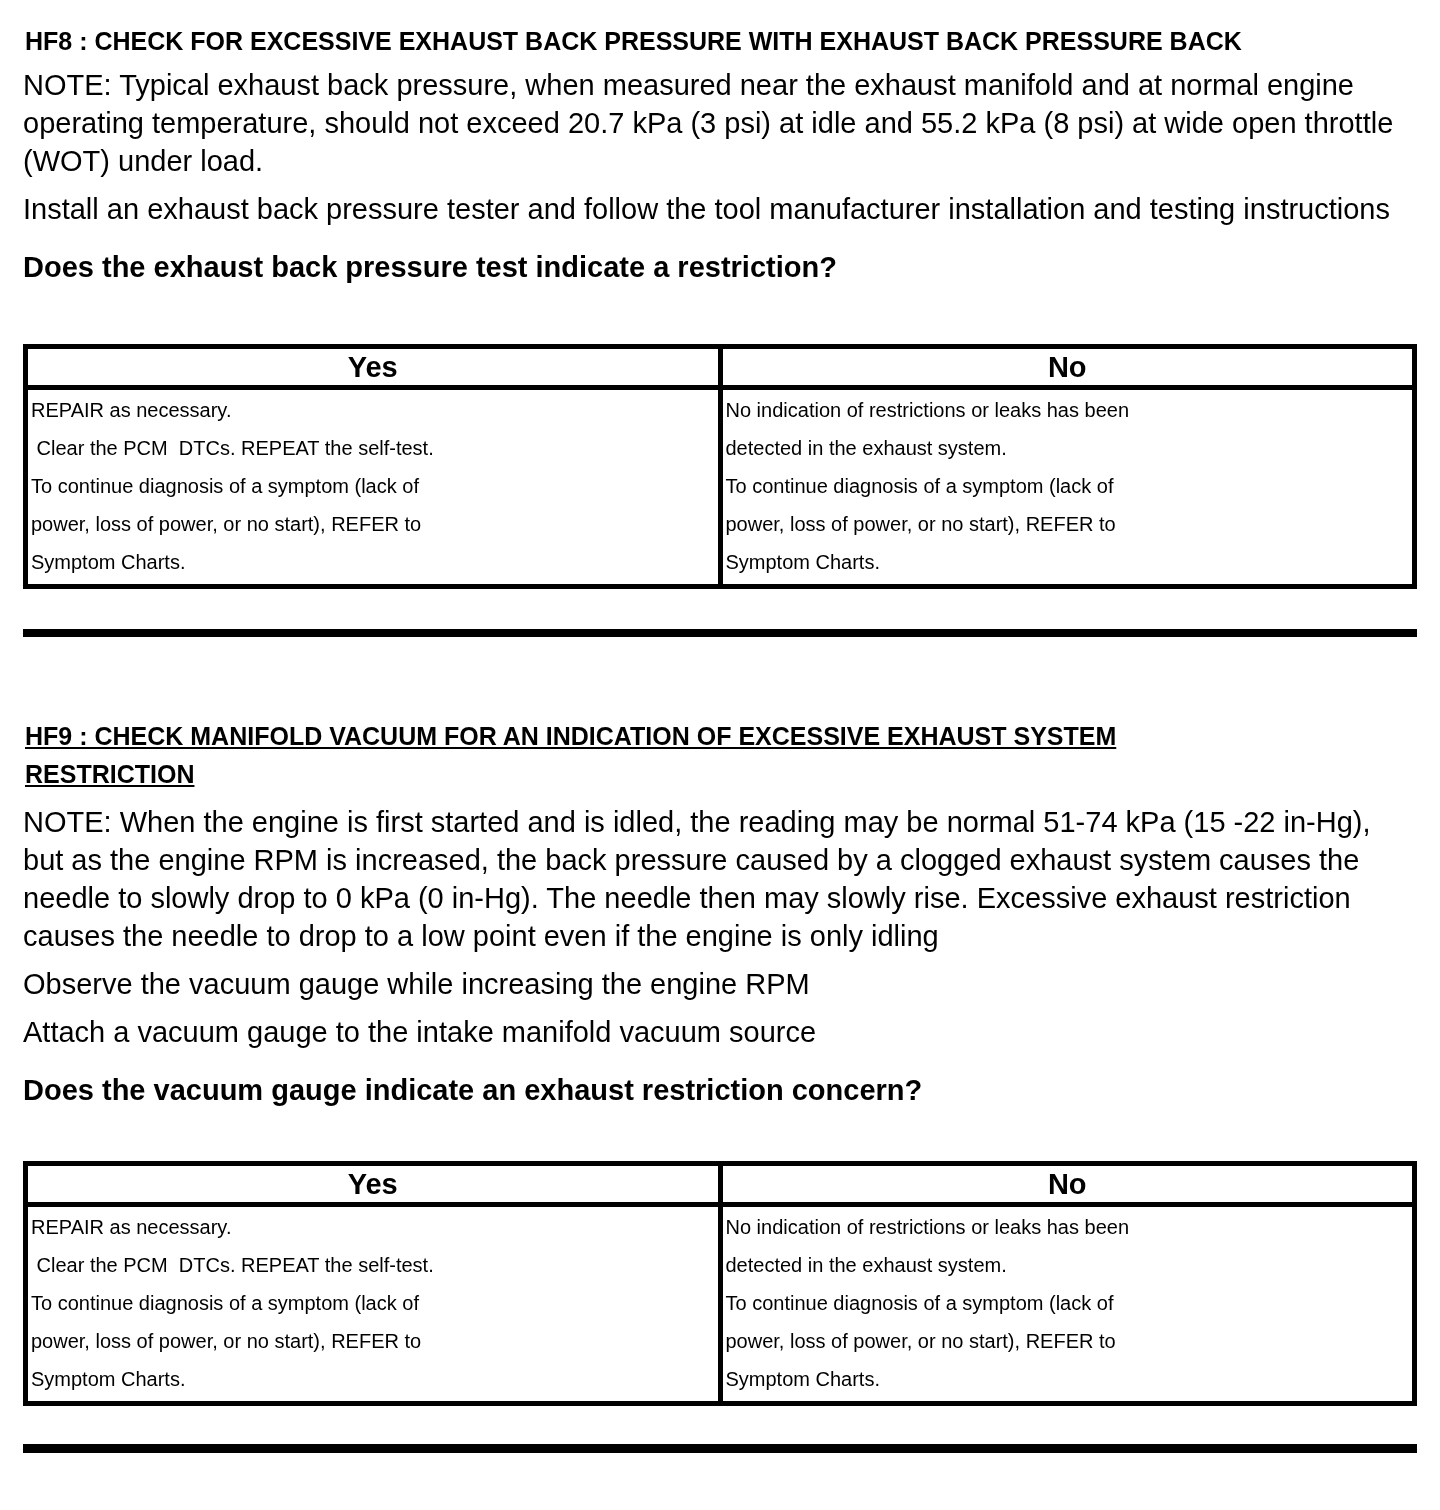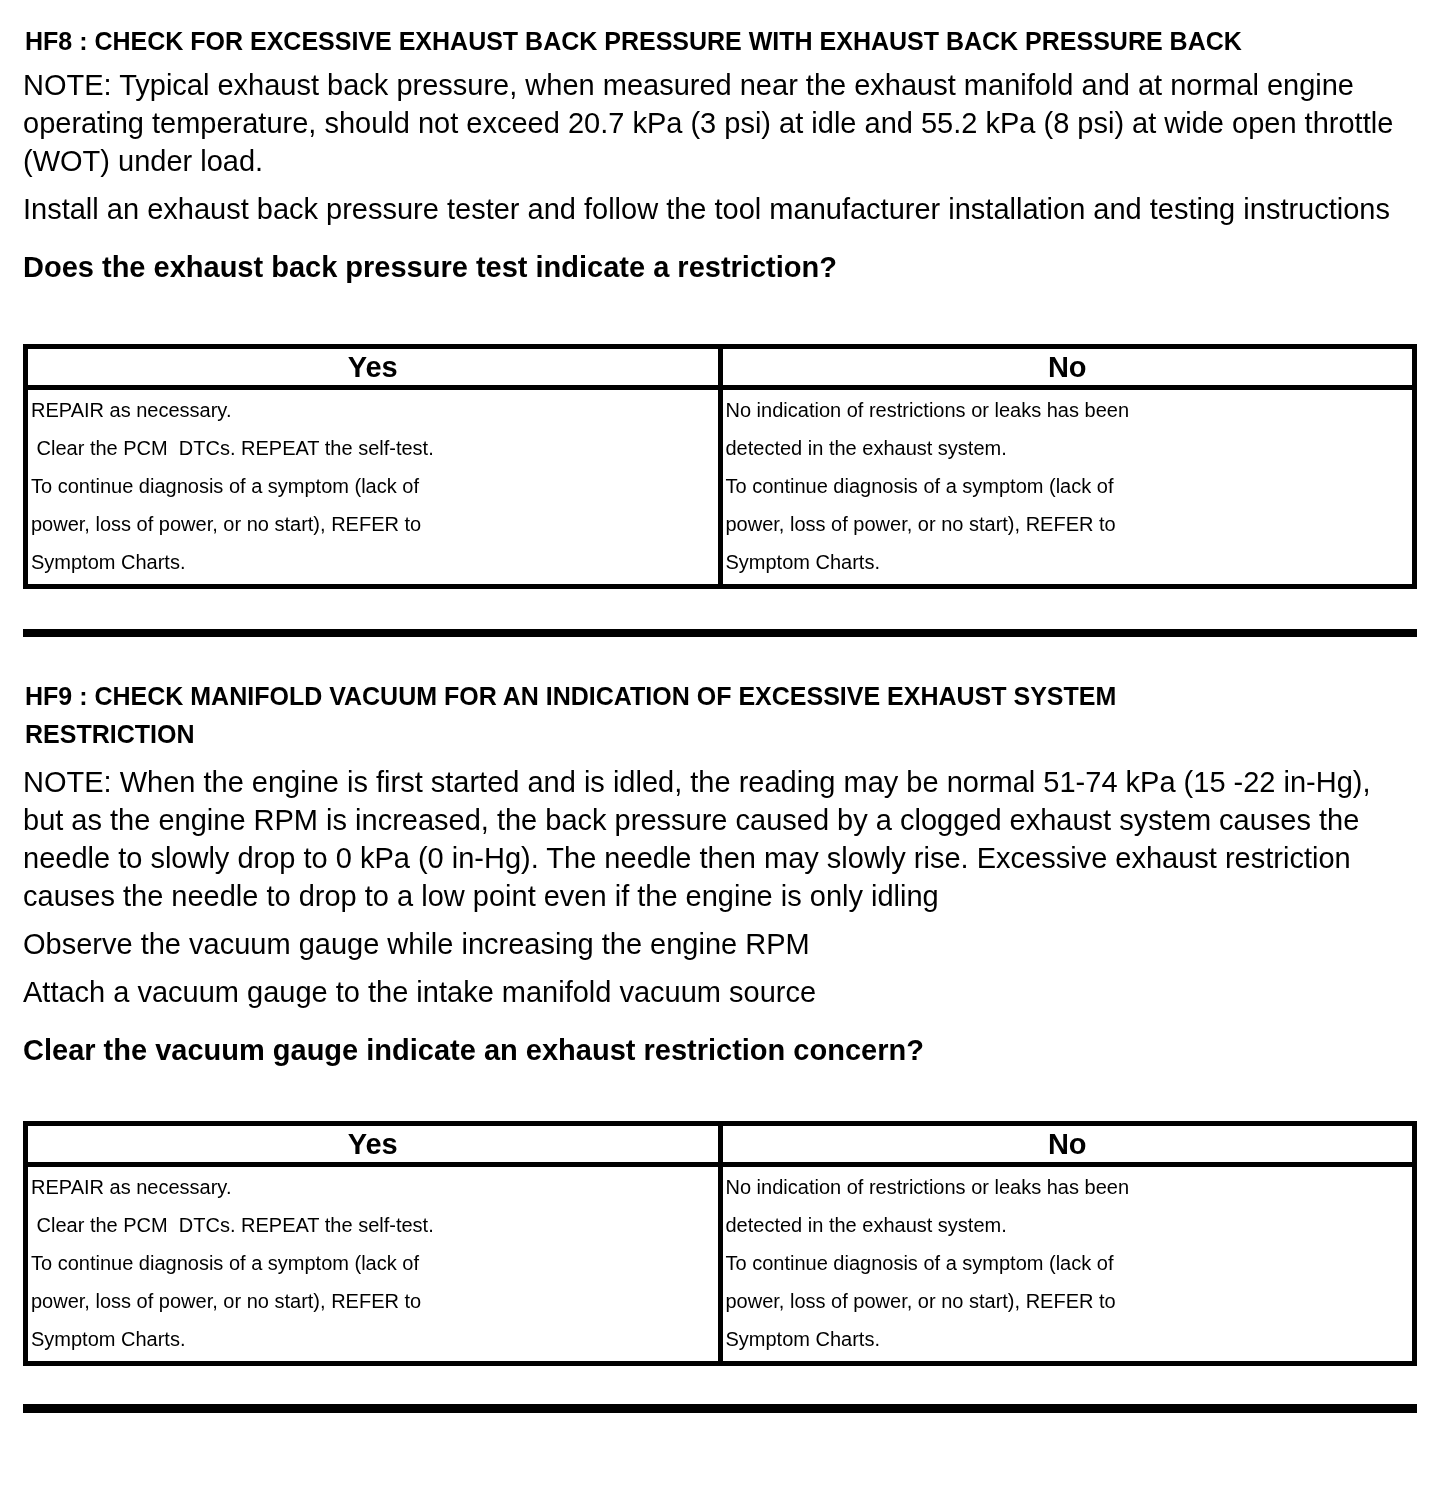--- a/index.html
+++ b/index.html
@@ -20,21 +20,22 @@
   }
   .sec-title {
     font-weight: bold;
     font-size: 25px;
     line-height: 30px;
     margin: 26px 0 0 2px;
     white-space: pre-line;
   }
   .sec-title.two-line {
     line-height: 38px;
-    margin-top: 40px;
+    margin-top: 80px;
+    text-decoration: underline;
   }
   p.body-text {
     font-size: 29px;
     line-height: 38px;
     margin: 10px 0 0 0;
   }
   p.question {
     font-size: 29px;
     line-height: 38px;
     font-weight: bold;
@@ -111,21 +112,21 @@
   </section>
 
   <hr class="rule">
 
   <section>
     <h1 class="sec-title two-line">HF9 : CHECK MANIFOLD VACUUM FOR AN INDICATION OF EXCESSIVE EXHAUST SYSTEM
 RESTRICTION</h1>
     <p class="body-text">NOTE: When the engine is first started and is idled, the reading may be normal 51-74 kPa (15 -22 in-Hg), but as the engine RPM is increased, the back pressure caused by a clogged exhaust system causes the needle to slowly drop to 0 kPa (0 in-Hg). The needle then may slowly rise. Excessive exhaust restriction causes the needle to drop to a low point even if the engine is only idling</p>
     <p class="body-text">Observe the vacuum gauge while increasing the engine RPM</p>
     <p class="body-text">Attach a vacuum gauge to the intake manifold vacuum source</p>
-    <p class="question">Clear the vacuum gauge indicate an exhaust restriction concern?</p>
+    <p class="question">Does the vacuum gauge indicate an exhaust restriction concern?</p>
 
     <table class="decision second">
       <thead>
         <tr>
           <th>Yes</th>
           <th>No</th>
         </tr>
       </thead>
       <tbody>
         <tr>

